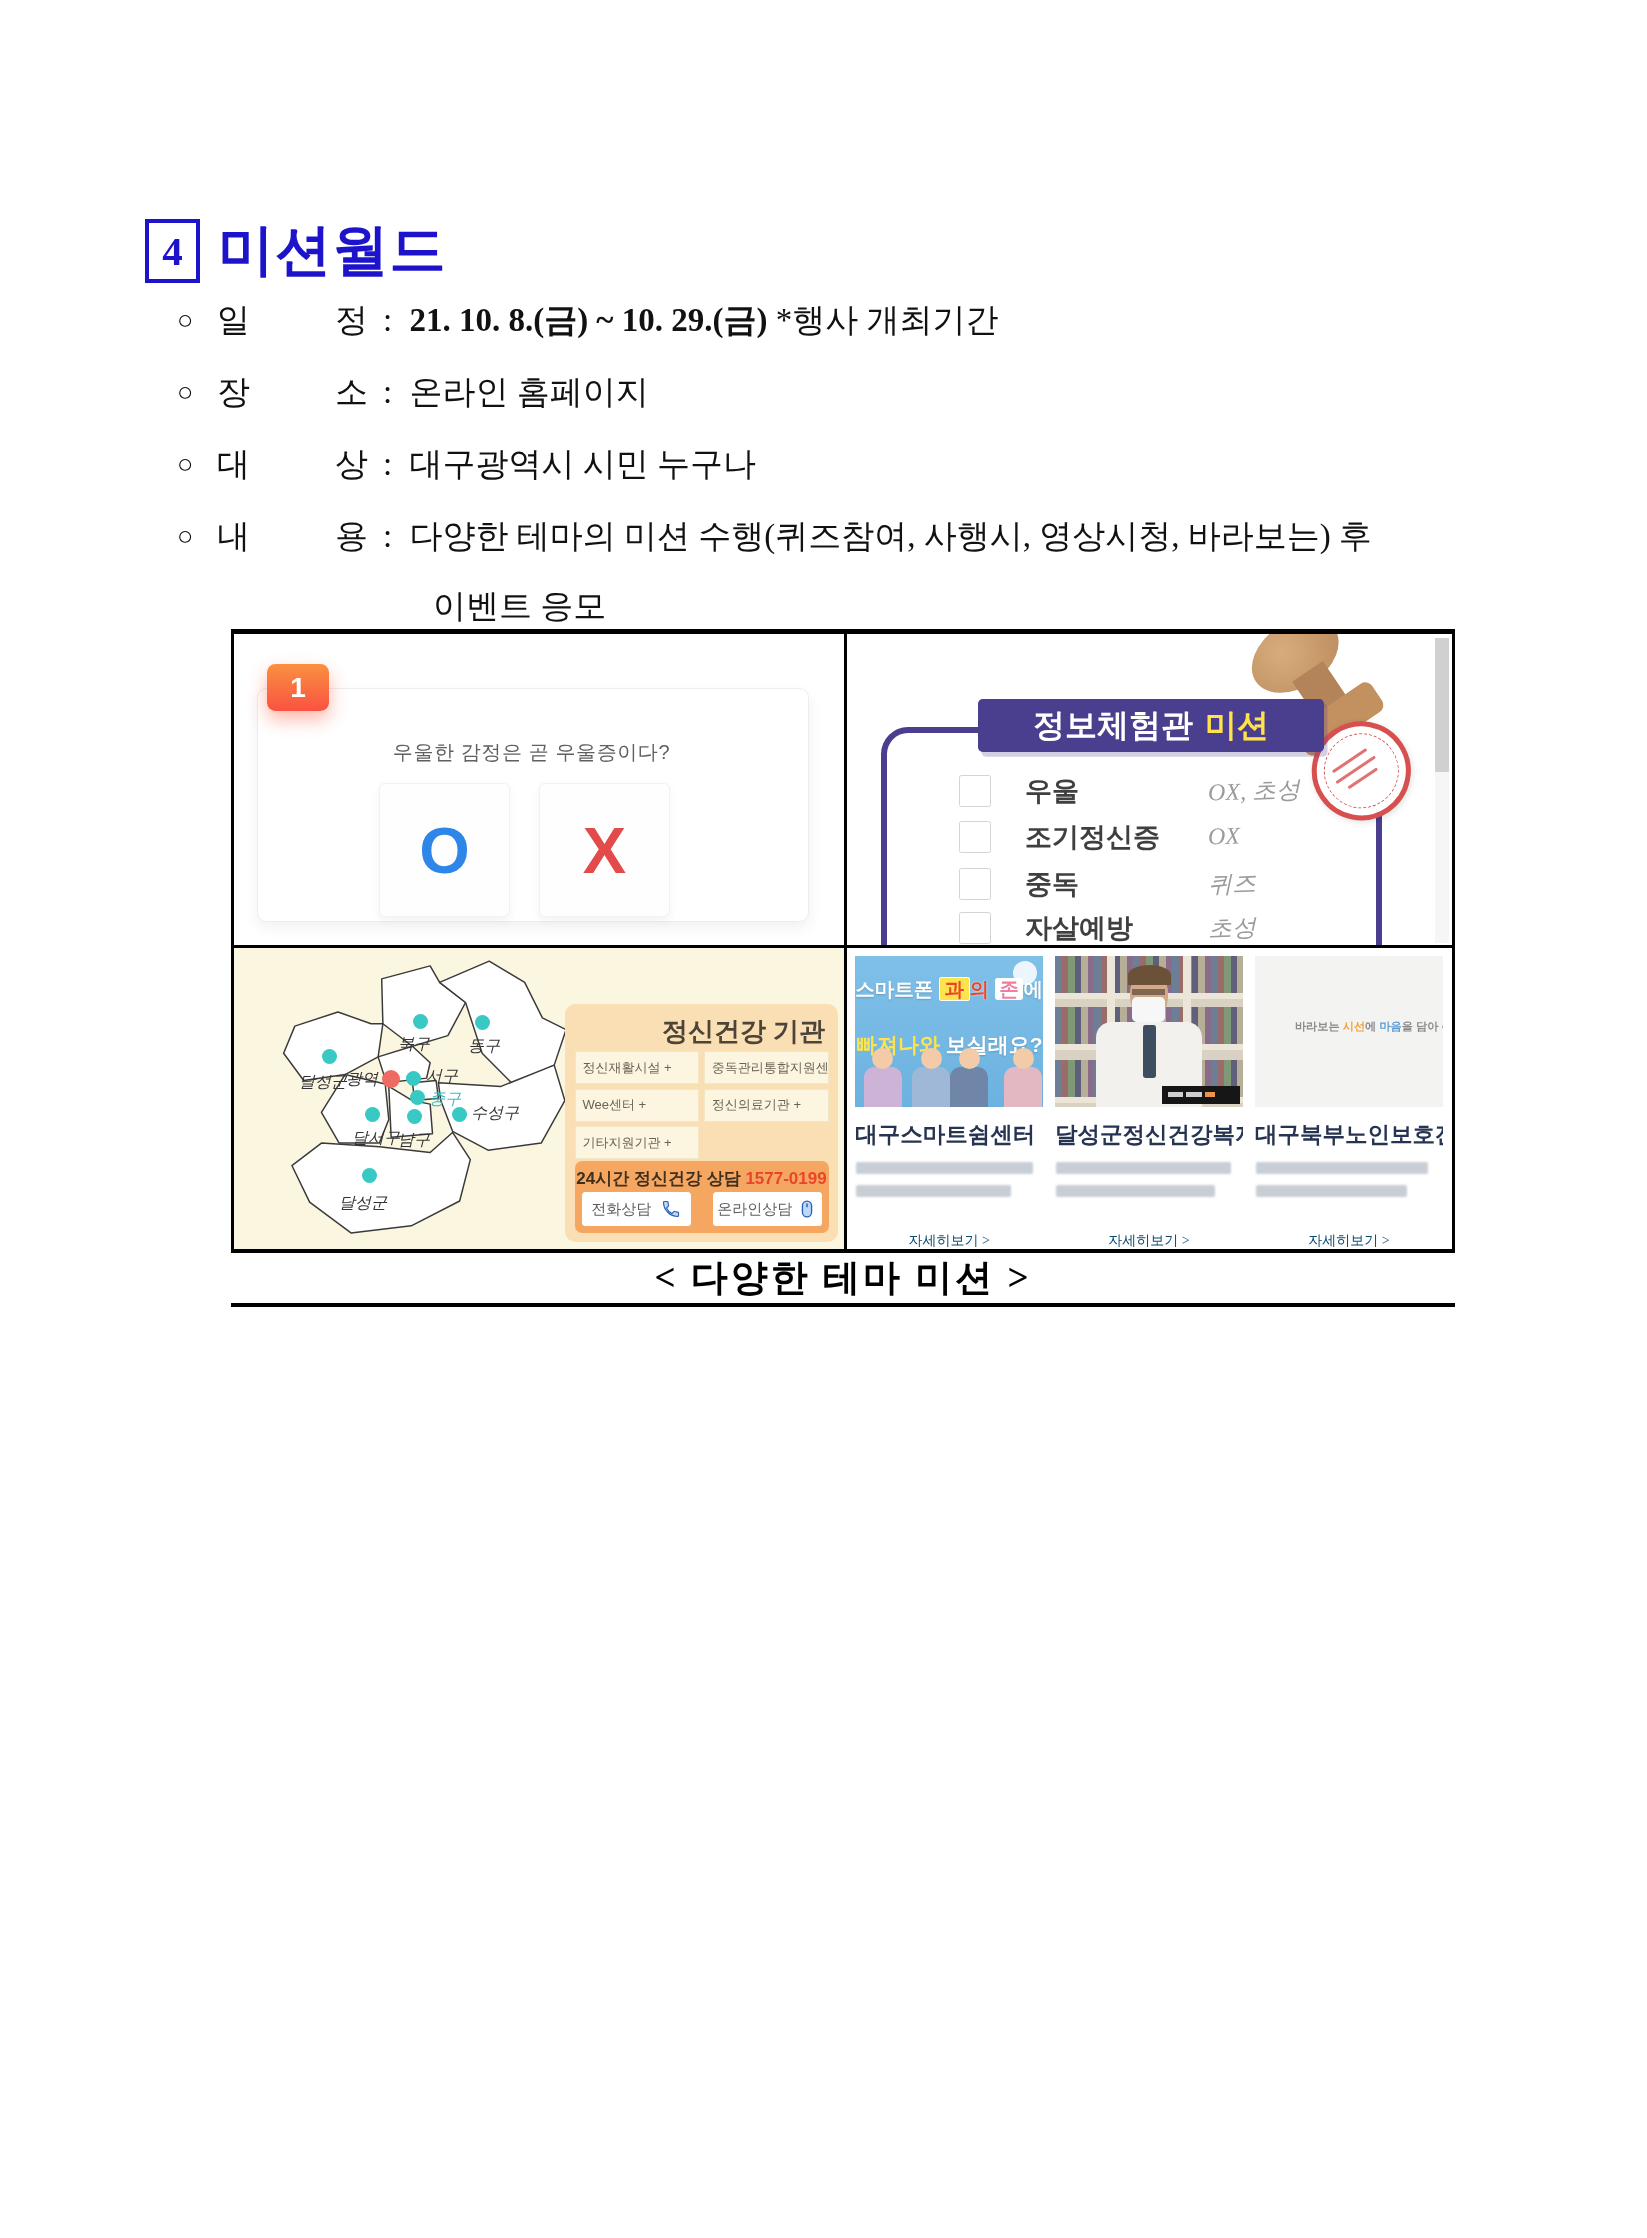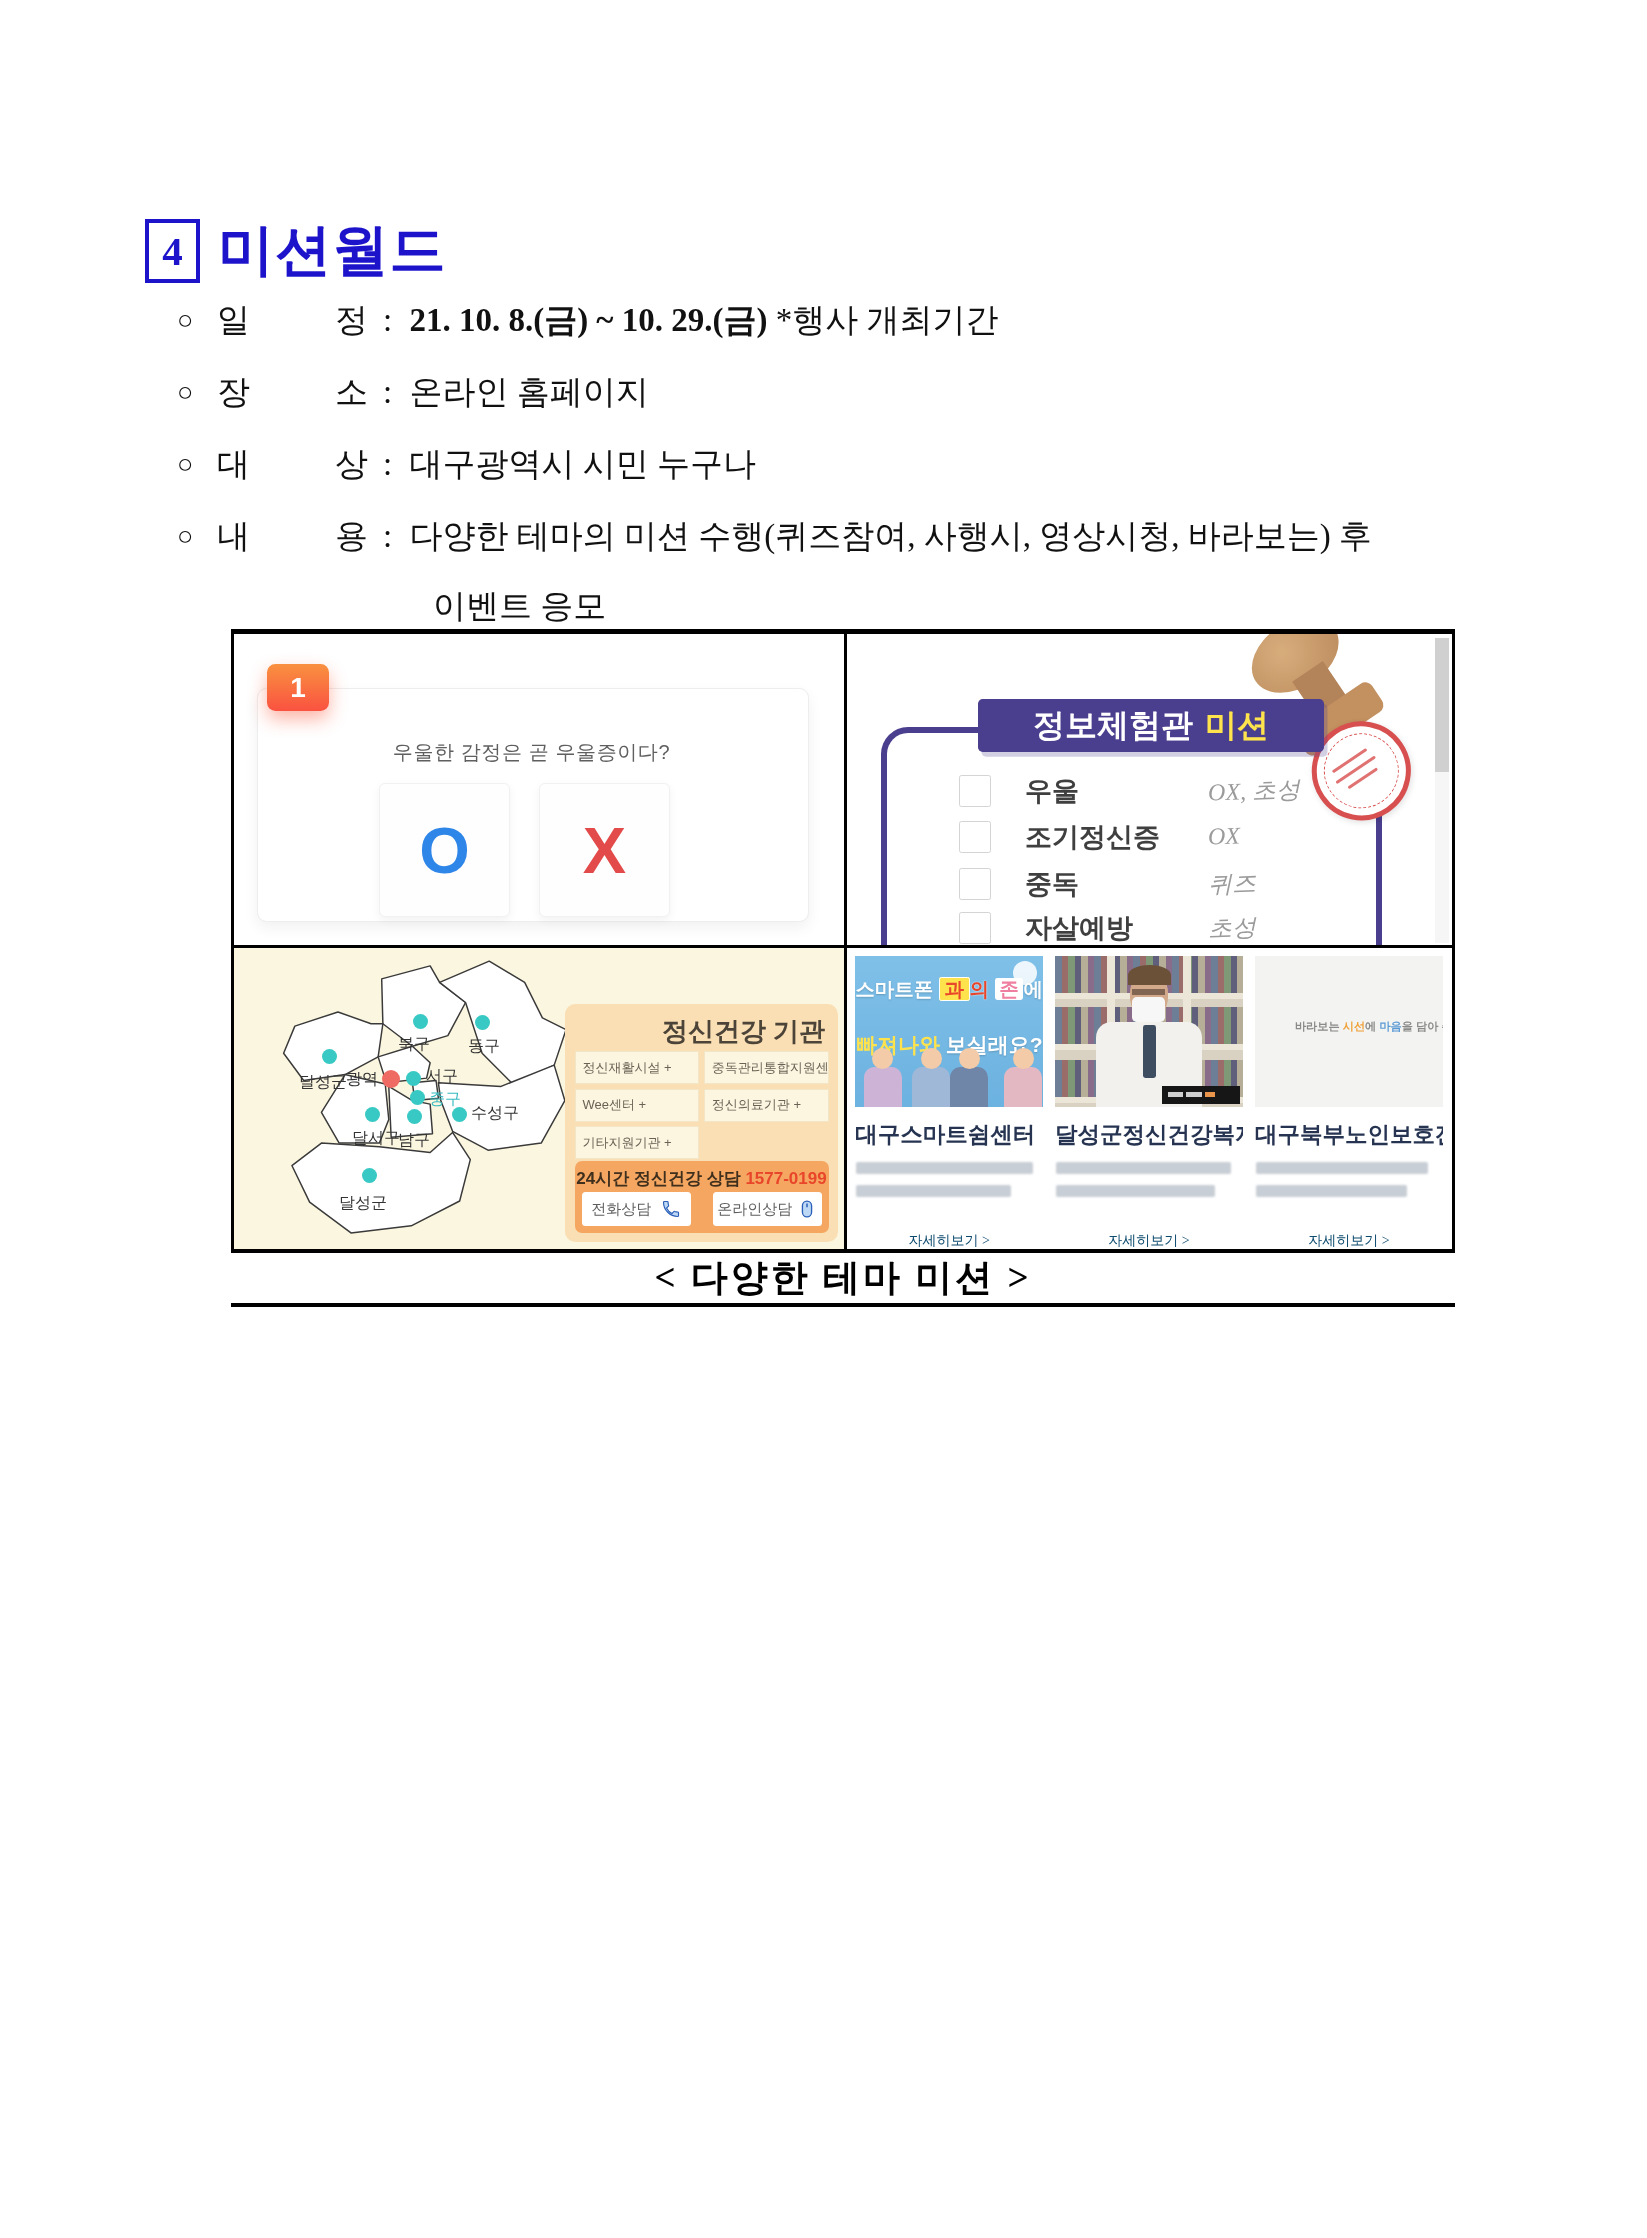--- a/index.html
+++ b/index.html
@@ -63,21 +63,21 @@
   .stamp-face{position:absolute;left:70px;top:116px;width:89px;height:89px;border-radius:50%;background:#fff;
               border:5.3px solid #d84f4f;box-shadow:0 2.4px 6px rgba(0,0,0,.12);}
   .stamp-inner{position:absolute;inset:7px;border-radius:50%;border:1.8px dashed #d84f4f;}
   .stamp-line{position:absolute;left:20px;height:3px;background:#d84f4f;border-radius:1.8px;opacity:.8;}
 
   
   .cell-map{background:#fbf6df;}
   .dot{position:absolute;width:15.4px;height:15.4px;border-radius:50%;}
   .dot-teal{background:#38c9c4;}
   .dot-red{background:#ef6a62;width:18px;height:18px;}
-  .dlabel{position:absolute;font-family:"Liberation Sans", sans-serif;font-size:16px;color:#333;white-space:nowrap;}
+  .dlabel{position:absolute;font-family:"Liberation Sans", sans-serif;font-size:16px;color:#333;white-space:nowrap;font-style:italic;}
   .dlabel-teal{color:#3bbbc0;}
   .map-panel{position:absolute;left:331px;top:56px;width:273px;height:238px;background:#fbdfb4;border-radius:10.6px;}
   .mp-title{position:absolute;top:9.5px;left:0;width:100%;text-align:center;
             font-family:"Liberation Sans", sans-serif;font-weight:bold;font-size:26px;color:#4c4438;padding-left:42px;}
   .mp-btns{position:absolute;left:9.5px;top:47px;width:254px;display:grid;grid-template-columns:1fr 1fr;gap:4.7px;}
   .mp-btn{height:31px;background:#fcf6e1;border:0.6px solid #f2e6c6;display:flex;align-items:center;
           font-family:"Liberation Sans", sans-serif;font-size:13px;color:#6b6255;padding-left:7px;overflow:hidden;white-space:nowrap;}
   .mp-cta{position:absolute;left:9.5px;top:157px;width:254px;height:72px;background:#f5a661;border-radius:7px;}
   .mp-hot{position:absolute;top:6px;width:100%;text-align:center;font-family:"Liberation Sans", sans-serif;
           font-weight:bold;font-size:17px;color:#3f2f1d;white-space:nowrap;}

